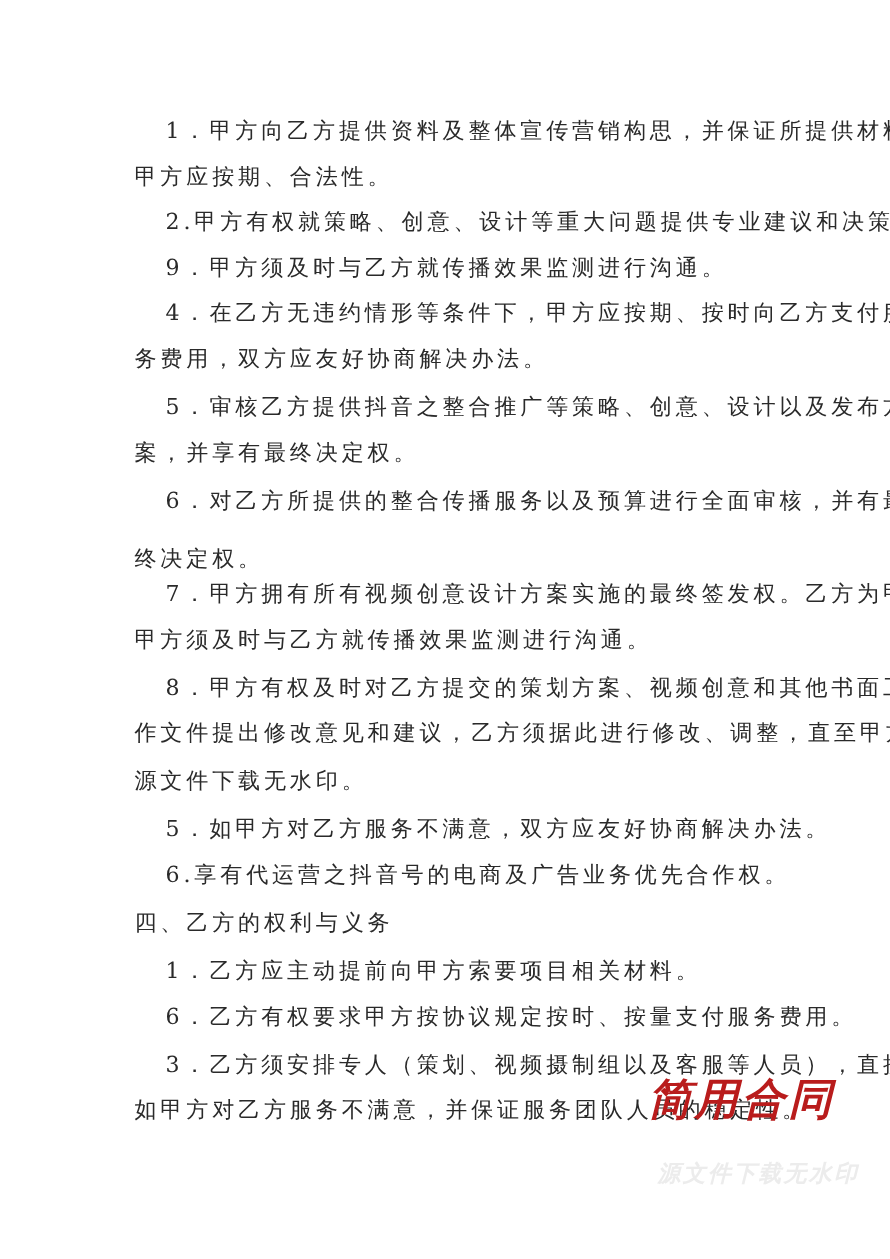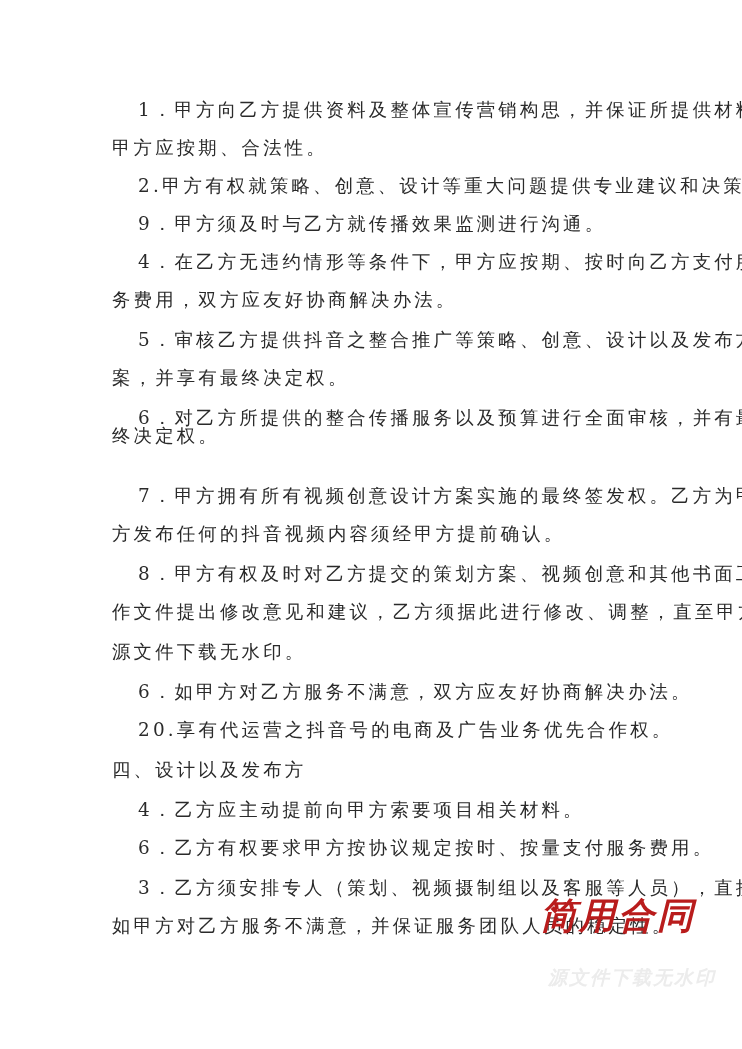--- a/index.html
+++ b/index.html
@@ -28,29 +28,29 @@
 <div class="page">
   <div class="line indent" style="top:98px">1．甲方向乙方提供资料及整体宣传营销构思，并保证所提供材料</div>
   <div class="line" style="top:136px">甲方应按期、合法性。</div>
   <div class="line indent" style="top:174px">2.甲方有权就策略、创意、设计等重大问题提供专业建议和决策。</div>
   <div class="line indent" style="top:212px">9．甲方须及时与乙方就传播效果监测进行沟通。</div>
   <div class="line indent" style="top:250px">4．在乙方无违约情形等条件下，甲方应按期、按时向乙方支付服</div>
   <div class="line" style="top:288px">务费用，双方应友好协商解决办法。</div>
   <div class="line indent" style="top:328px">5．审核乙方提供抖音之整合推广等策略、创意、设计以及发布方</div>
   <div class="line" style="top:366px">案，并享有最终决定权。</div>
   <div class="line indent" style="top:406px">6．对乙方所提供的整合传播服务以及预算进行全面审核，并有最</div>
-  <div class="line" style="top:424px">终决定权。</div>
+  <div class="line" style="top:455px">终决定权。</div>
   <div class="line indent" style="top:484px">7．甲方拥有所有视频创意设计方案实施的最终签发权。乙方为甲</div>
-  <div class="line" style="top:522px">方发布任何的抖音视频内容须经甲方提前确认。</div>
+  <div class="line" style="top:522px">甲方须及时与乙方就传播效果监测进行沟通。</div>
   <div class="line indent" style="top:562px">8．甲方有权及时对乙方提交的策划方案、视频创意和其他书面工</div>
   <div class="line" style="top:600px">作文件提出修改意见和建议，乙方须据此进行修改、调整，直至甲方</div>
   <div class="line" style="top:640px">源文件下载无水印。</div>
-  <div class="line indent" style="top:680px">6．如甲方对乙方服务不满意，双方应友好协商解决办法。</div>
-  <div class="line indent" style="top:718px">20.享有代运营之抖音号的电商及广告业务优先合作权。</div>
-  <div class="line" style="top:758px">四、设计以及发布方</div>
-  <div class="line indent" style="top:798px">4．乙方应主动提前向甲方索要项目相关材料。</div>
+  <div class="line indent" style="top:680px">5．如甲方对乙方服务不满意，双方应友好协商解决办法。</div>
+  <div class="line indent" style="top:718px">6.享有代运营之抖音号的电商及广告业务优先合作权。</div>
+  <div class="line" style="top:758px">四、乙方的权利与义务</div>
+  <div class="line indent" style="top:798px">1．乙方应主动提前向甲方索要项目相关材料。</div>
   <div class="line indent" style="top:836px">6．乙方有权要求甲方按协议规定按时、按量支付服务费用。</div>
   <div class="line indent" style="top:876px">3．乙方须安排专人（策划、视频摄制组以及客服等人员），直接</div>
   <div class="line" style="top:914px">如甲方对乙方服务不满意，并保证服务团队人员的稳定性。</div>
 </div>
 
 <div class="wm1">简用合同</div>
 <div class="wm2">源文件下载无水印</div>
 
 </body></html>

